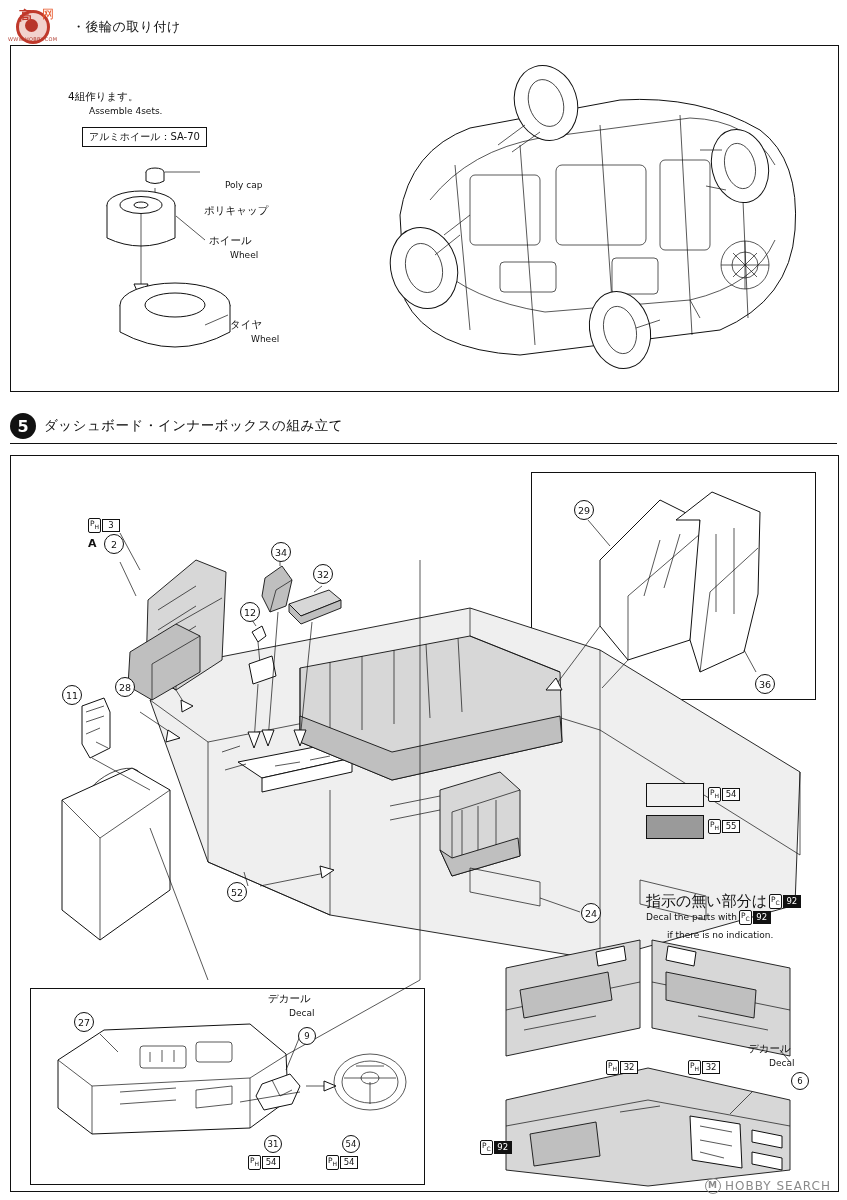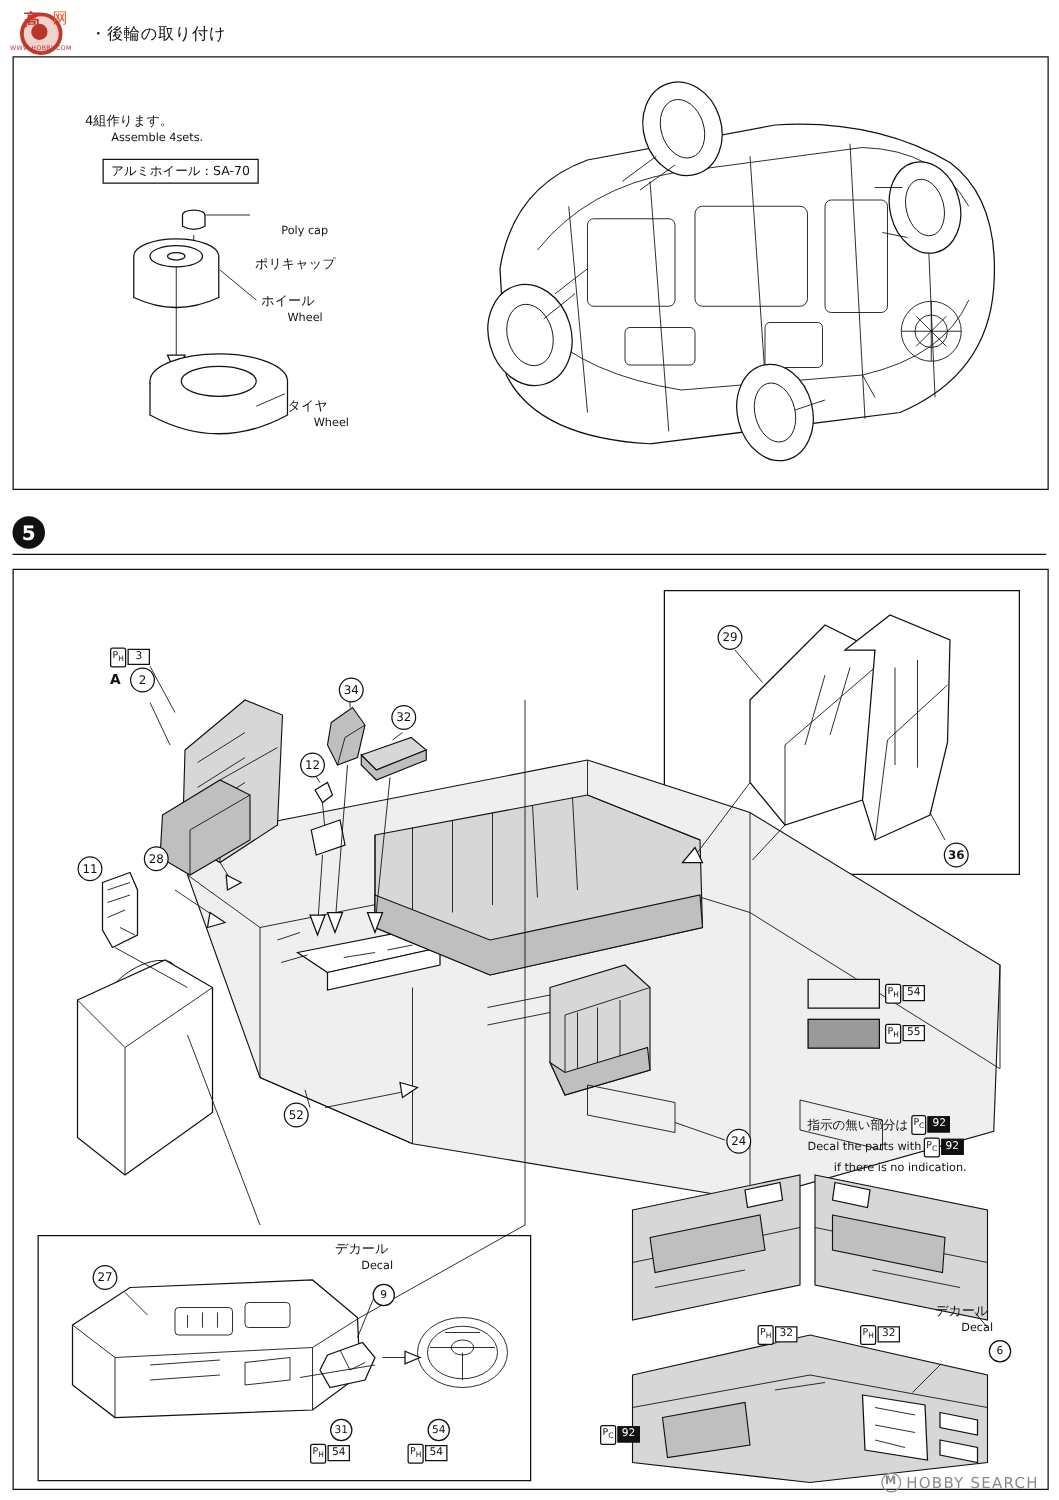--- a/index.html
+++ b/index.html
@@ -190,20 +190,21 @@
     <ellipse class="fillwhite" cx="424" cy="268" rx="33" ry="41" transform="rotate(-16 424 268)"></ellipse>
     <ellipse class="ln-x" cx="424" cy="268" rx="18" ry="25" fill="none" transform="rotate(-16 424 268)"></ellipse>
     <ellipse class="fillwhite" cx="620" cy="330" rx="30" ry="39" transform="rotate(-14 620 330)"></ellipse>
     <ellipse class="ln-x" cx="620" cy="330" rx="16" ry="24" fill="none" transform="rotate(-14 620 330)"></ellipse>
 
     <path class="ln-x" d="M460,235 L435,255 M470,215 L444,235 M498,145 L525,125 M512,152 L540,132"></path>
     <path class="ln-x" d="M700,150 L722,150 M706,186 L726,190 M660,320 L636,328 M690,300 L700,318"></path>
   </svg>
 
   <div class="step-num">5</div>
+  <div class="step-title">ダッシュボード・インナーボックスの組み立て</div>
   <div class="step-rule"></div>
 
   <div class="frame frame-bottom"></div>
 
   <div class="subframe" style="left:531px;top:472px;width:283px;height:226px;"></div>
 
   <div class="subframe" style="left:30px;top:988px;width:393px;height:195px;"></div>
 
   <svg width="847" height="1200">
 
@@ -369,42 +370,42 @@
   </div>
   <div class="t" style="left:88px;top:537px;font-weight:bold;font-size:11px;">A</div>
   <div class="circ" style="left:104px;top:534px;">2</div>
 
   <div class="circ" style="left:271px;top:542px;">34</div>
   <div class="circ" style="left:313px;top:564px;">32</div>
   <div class="circ" style="left:574px;top:500px;">29</div>
   <div class="circ" style="left:240px;top:602px;">12</div>
   <div class="circ" style="left:62px;top:685px;">11</div>
   <div class="circ" style="left:115px;top:677px;">28</div>
-  <div class="circ" style="left:755px;top:674px;font-weight:bold;">36</div>
+  <div class="circ" style="left:755px;top:674px;">36</div>
   <div class="circ" style="left:227px;top:882px;">52</div>
   <div class="circ" style="left:581px;top:903px;">24</div>
   <div class="circ" style="left:74px;top:1012px;">27</div>
   <div class="circ sm" style="left:298px;top:1027px;">9</div>
   <div class="circ sm" style="left:264px;top:1135px;">31</div>
   <div class="circ sm" style="left:342px;top:1135px;">54</div>
   <div class="circ sm" style="left:791px;top:1072px;">6</div>
 
   <div class="chip" style="left:646px;top:783px;width:56px;height:22px;background:#efefef;"></div>
   <div class="paint-tag" style="left:708px;top:787px;">
     <span class="pmark">P<sub style="font-size:6px">H</sub></span>
     <span class="pnum">54</span>
   </div>
   <div class="chip" style="left:646px;top:815px;width:56px;height:22px;background:#9a9a9a;"></div>
   <div class="paint-tag" style="left:708px;top:819px;">
     <span class="pmark">P<sub style="font-size:6px">H</sub></span>
     <span class="pnum">55</span>
   </div>
 
   <div class="paint-tag" style="left:646px;top:892px;">
-    <span class="t" style="position:static;font-size:10px;">指示の無い部分は</span>
+    <span class="t" style="position:static;font-size:15px;">指示の無い部分は</span>
     <span class="pmark" style="margin-left:2px;">P<sub style="font-size:6px">C</sub></span>
     <span class="pnum dark">92</span>
   </div>
   <div class="paint-tag" style="left:646px;top:910px;">
     <span class="t" style="position:static;font-size:9px;">Decal the parts with</span>
     <span class="pmark" style="margin-left:2px;">P<sub style="font-size:6px">C</sub></span>
     <span class="pnum dark">92</span>
   </div>
   <div class="t t-en" style="left:646px;top:930px;">if there is no indication.</div>
 

